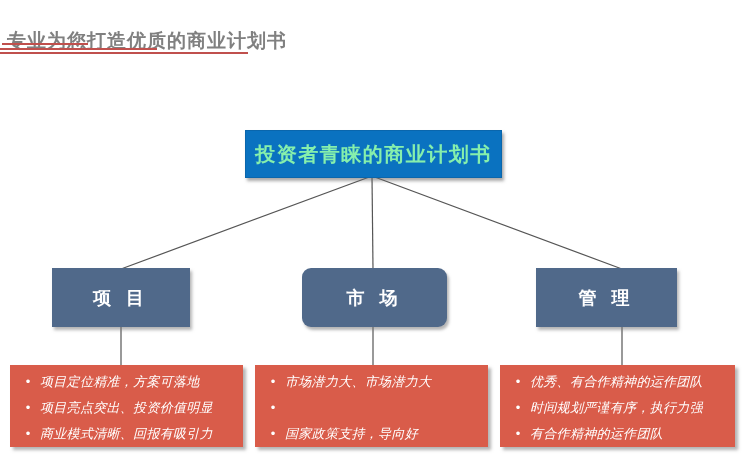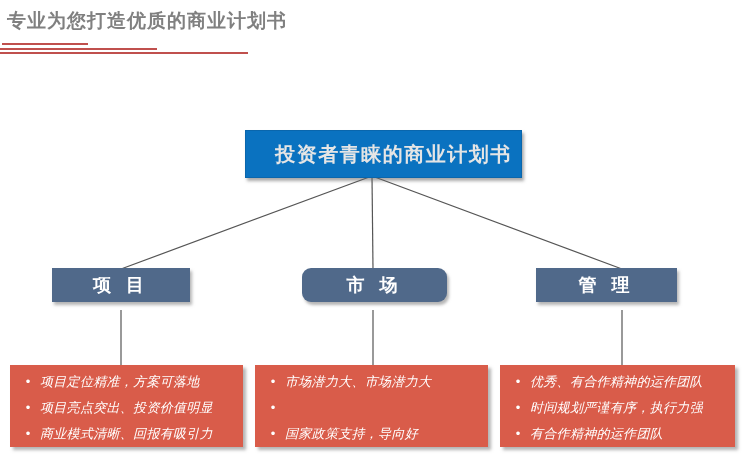--- a/index.html
+++ b/index.html
@@ -2,41 +2,41 @@
 <html><head>
 <meta charset="utf-8">
 <style>
   html,body{margin:0;padding:0;background:#ffffff;}
   .canvas{
     position:relative;width:744px;height:474px;background:#ffffff;overflow:hidden;
     font-family:"Liberation Sans","DejaVu Sans",sans-serif;
   }
   
   .slide-title{
-    position:absolute;left:7px;top:8px;
+    position:absolute;left:7px;top:28px;
     font-size:19px;font-weight:bold;color:#808080;letter-spacing:1px;white-space:nowrap;
   }
   .underline{position:absolute;background:#C0504D;height:2px;}
   .u1{left:2px;top:43px;width:86px;}
   .u2{left:0px;top:48px;width:157px;}
   .u3{left:0px;top:52px;width:248px;}
   
   .connectors{position:absolute;left:0;top:0;width:744px;height:474px;z-index:1;pointer-events:none;}
   .connectors line{stroke:#555555;stroke-width:1.2;}
   
   .root-box{
     position:absolute;left:245px;top:130px;width:255px;height:46px;z-index:2;
     background:#0A72C0;border:1px solid #0A66AC;
     box-shadow:2px 3px 3px rgba(100,100,100,0.55);
     display:flex;align-items:center;justify-content:center;
-    color:#e5e5e5;font-size:20px;font-weight:bold;letter-spacing:1.5px;white-space:nowrap;padding-left:20px;
+    color:#86efac;font-size:20px;font-weight:bold;letter-spacing:1.5px;white-space:nowrap;
   }
   
   .branch-box{
-    position:absolute;top:268px;height:34px;z-index:2;
+    position:absolute;top:268px;height:59px;z-index:2;
     background:#50698A;
     box-shadow:2px 3px 3px rgba(120,120,120,0.55);
     display:flex;align-items:center;justify-content:center;
     color:#ffffff;font-size:18px;font-weight:bold;letter-spacing:5px;white-space:nowrap;
   }
   .b1{left:52px;width:138px;}
   .b2{left:302px;width:145px;border-radius:9px;}
   .b3{left:536px;width:141px;}
   
   .detail-box{

